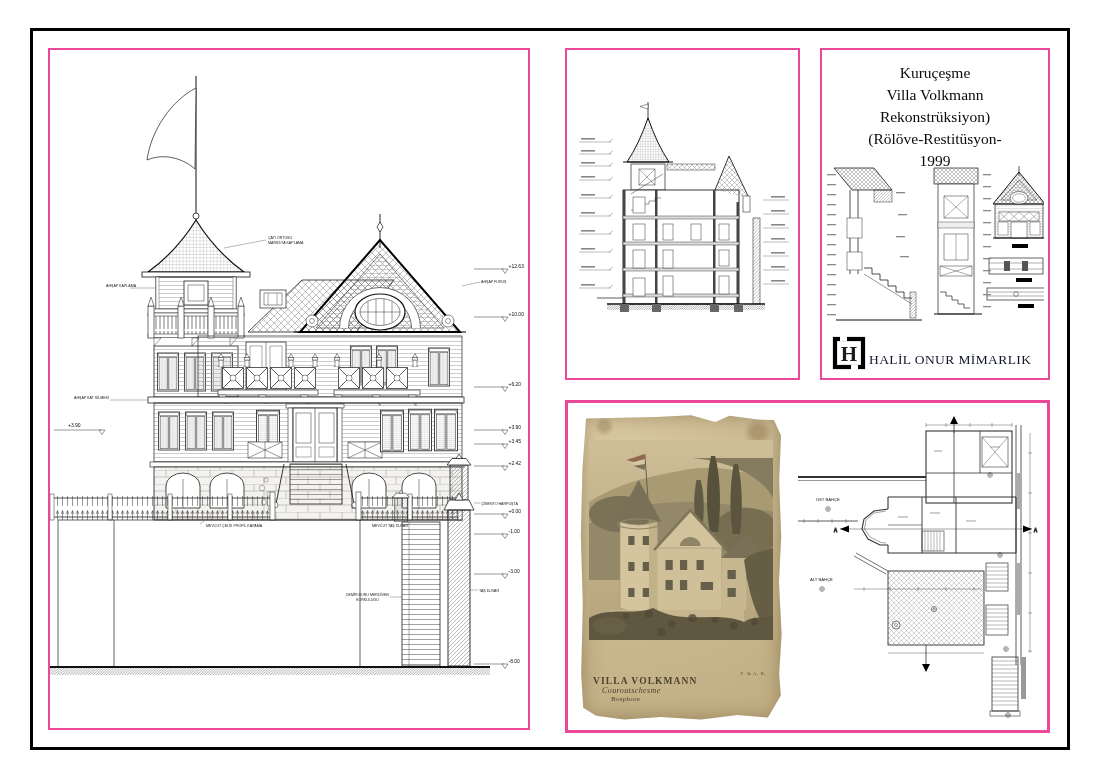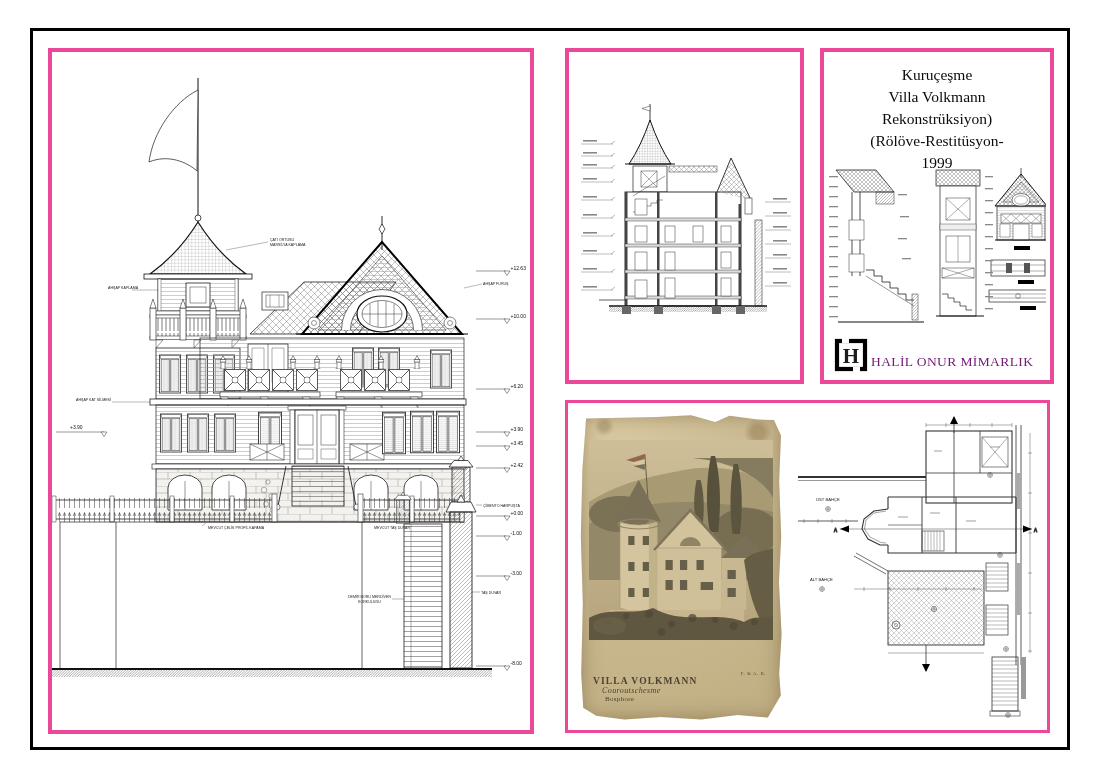--- a/index.html
+++ b/index.html
@@ -1,38 +1,38 @@
 <!DOCTYPE html>
 <html><head>
 <meta charset="utf-8">
 <style>
   html,body{margin:0;padding:0;background:#e8e8e8;}
   .board{position:relative;width:1100px;height:778px;background:#fff;font-family:"Liberation Sans",sans-serif;overflow:hidden;}
   .outer-frame{position:absolute;left:30px;top:28px;width:1034px;height:716px;border:3px solid #000;}
-  .panel{position:absolute;background:#fff;border:4px solid #ec4899;}
+  .panel{position:absolute;background:#fff;border:2px solid #ec4899;}
   .panel-elevation{left:48px;top:48px;width:478px;height:678px;}
   .panel-section{left:565px;top:48px;width:231px;height:328px;}
   .panel-title{left:820px;top:48px;width:226px;height:328px;}
   .panel-bottom{left:565px;top:400px;width:479px;height:327px;border-width:3px;}
   .title-text{margin-top:12px;text-align:center;font-family:"Liberation Serif",serif;font-size:15.5px;line-height:1.42;color:#0a0a0a;}
   .details-svg{position:absolute;left:4px;top:112px;}
   .logo-row{position:absolute;left:10px;bottom:8px;height:38px;display:flex;align-items:flex-end;}
-  .firm-name{font-family:"Liberation Serif",serif;font-size:13.5px;color:#701a75;letter-spacing:.4px;margin-left:3px;margin-bottom:2px;white-space:nowrap;}
+  .firm-name{font-family:"Liberation Serif",serif;font-size:13.5px;color:#0f172a;letter-spacing:.4px;margin-left:3px;margin-bottom:2px;white-space:nowrap;}
   .photo-card{position:absolute;left:12px;top:11px;width:202px;height:306px;
     background:
       radial-gradient(circle at 88% 6%, rgba(122,94,55,.35) 0 6px, rgba(122,94,55,0) 14px),
       radial-gradient(circle at 12% 4%, rgba(122,94,55,.3) 0 4px, rgba(122,94,55,0) 10px),
       radial-gradient(circle at 20% 10%, #d8c8a0 0%, #cbba91 45%, #c0ad82 100%);
     clip-path:polygon(3% 1.5%,38% 1%,55% .4%,67% 2.6%,74% .6%,88% 1.8%,96% 2%,99.5% 7%,98.6% 22%,99.6% 40%,98.5% 55%,99.8% 72%,98.6% 85%,99.4% 92%,93% 99.2%,78% 98.4%,60% 99.8%,40% 99%,22% 99.8%,8% 98.6%,1.6% 96%,.6% 85%,1.4% 62%,.4% 40%,1.2% 18%);
     box-shadow:inset 0 0 20px rgba(92,70,38,.5);}
   .photo-img{position:absolute;left:9px;right:9px;top:26px;height:200px;}
   .photo-caption{position:absolute;left:13px;bottom:17px;font-family:"Liberation Serif",serif;color:#4e4331;}
   .cap1{font-size:9.5px;font-weight:bold;letter-spacing:1.1px;}
   .cap2{font-size:8px;margin-left:9px;letter-spacing:.4px;font-style:italic;}
-  .cap3{font-size:7px;margin-left:12px;letter-spacing:.3px;}
+  .cap3{font-size:7px;margin-left:18px;letter-spacing:.3px;}
   .cap-credit{position:absolute;right:16px;bottom:44px;font-family:"Liberation Serif",serif;font-size:5px;color:#5a4f3b;letter-spacing:.5px;}
   .plan-svg{position:absolute;left:226px;top:10px;}
   svg text{fill:#1c1c1c;}
   .ann{font-size:3.6px;fill:#222;}
   .lvl{font-size:5px;fill:#111;}
 </style>
 </head>
 <body>
 
 <div class="board">

